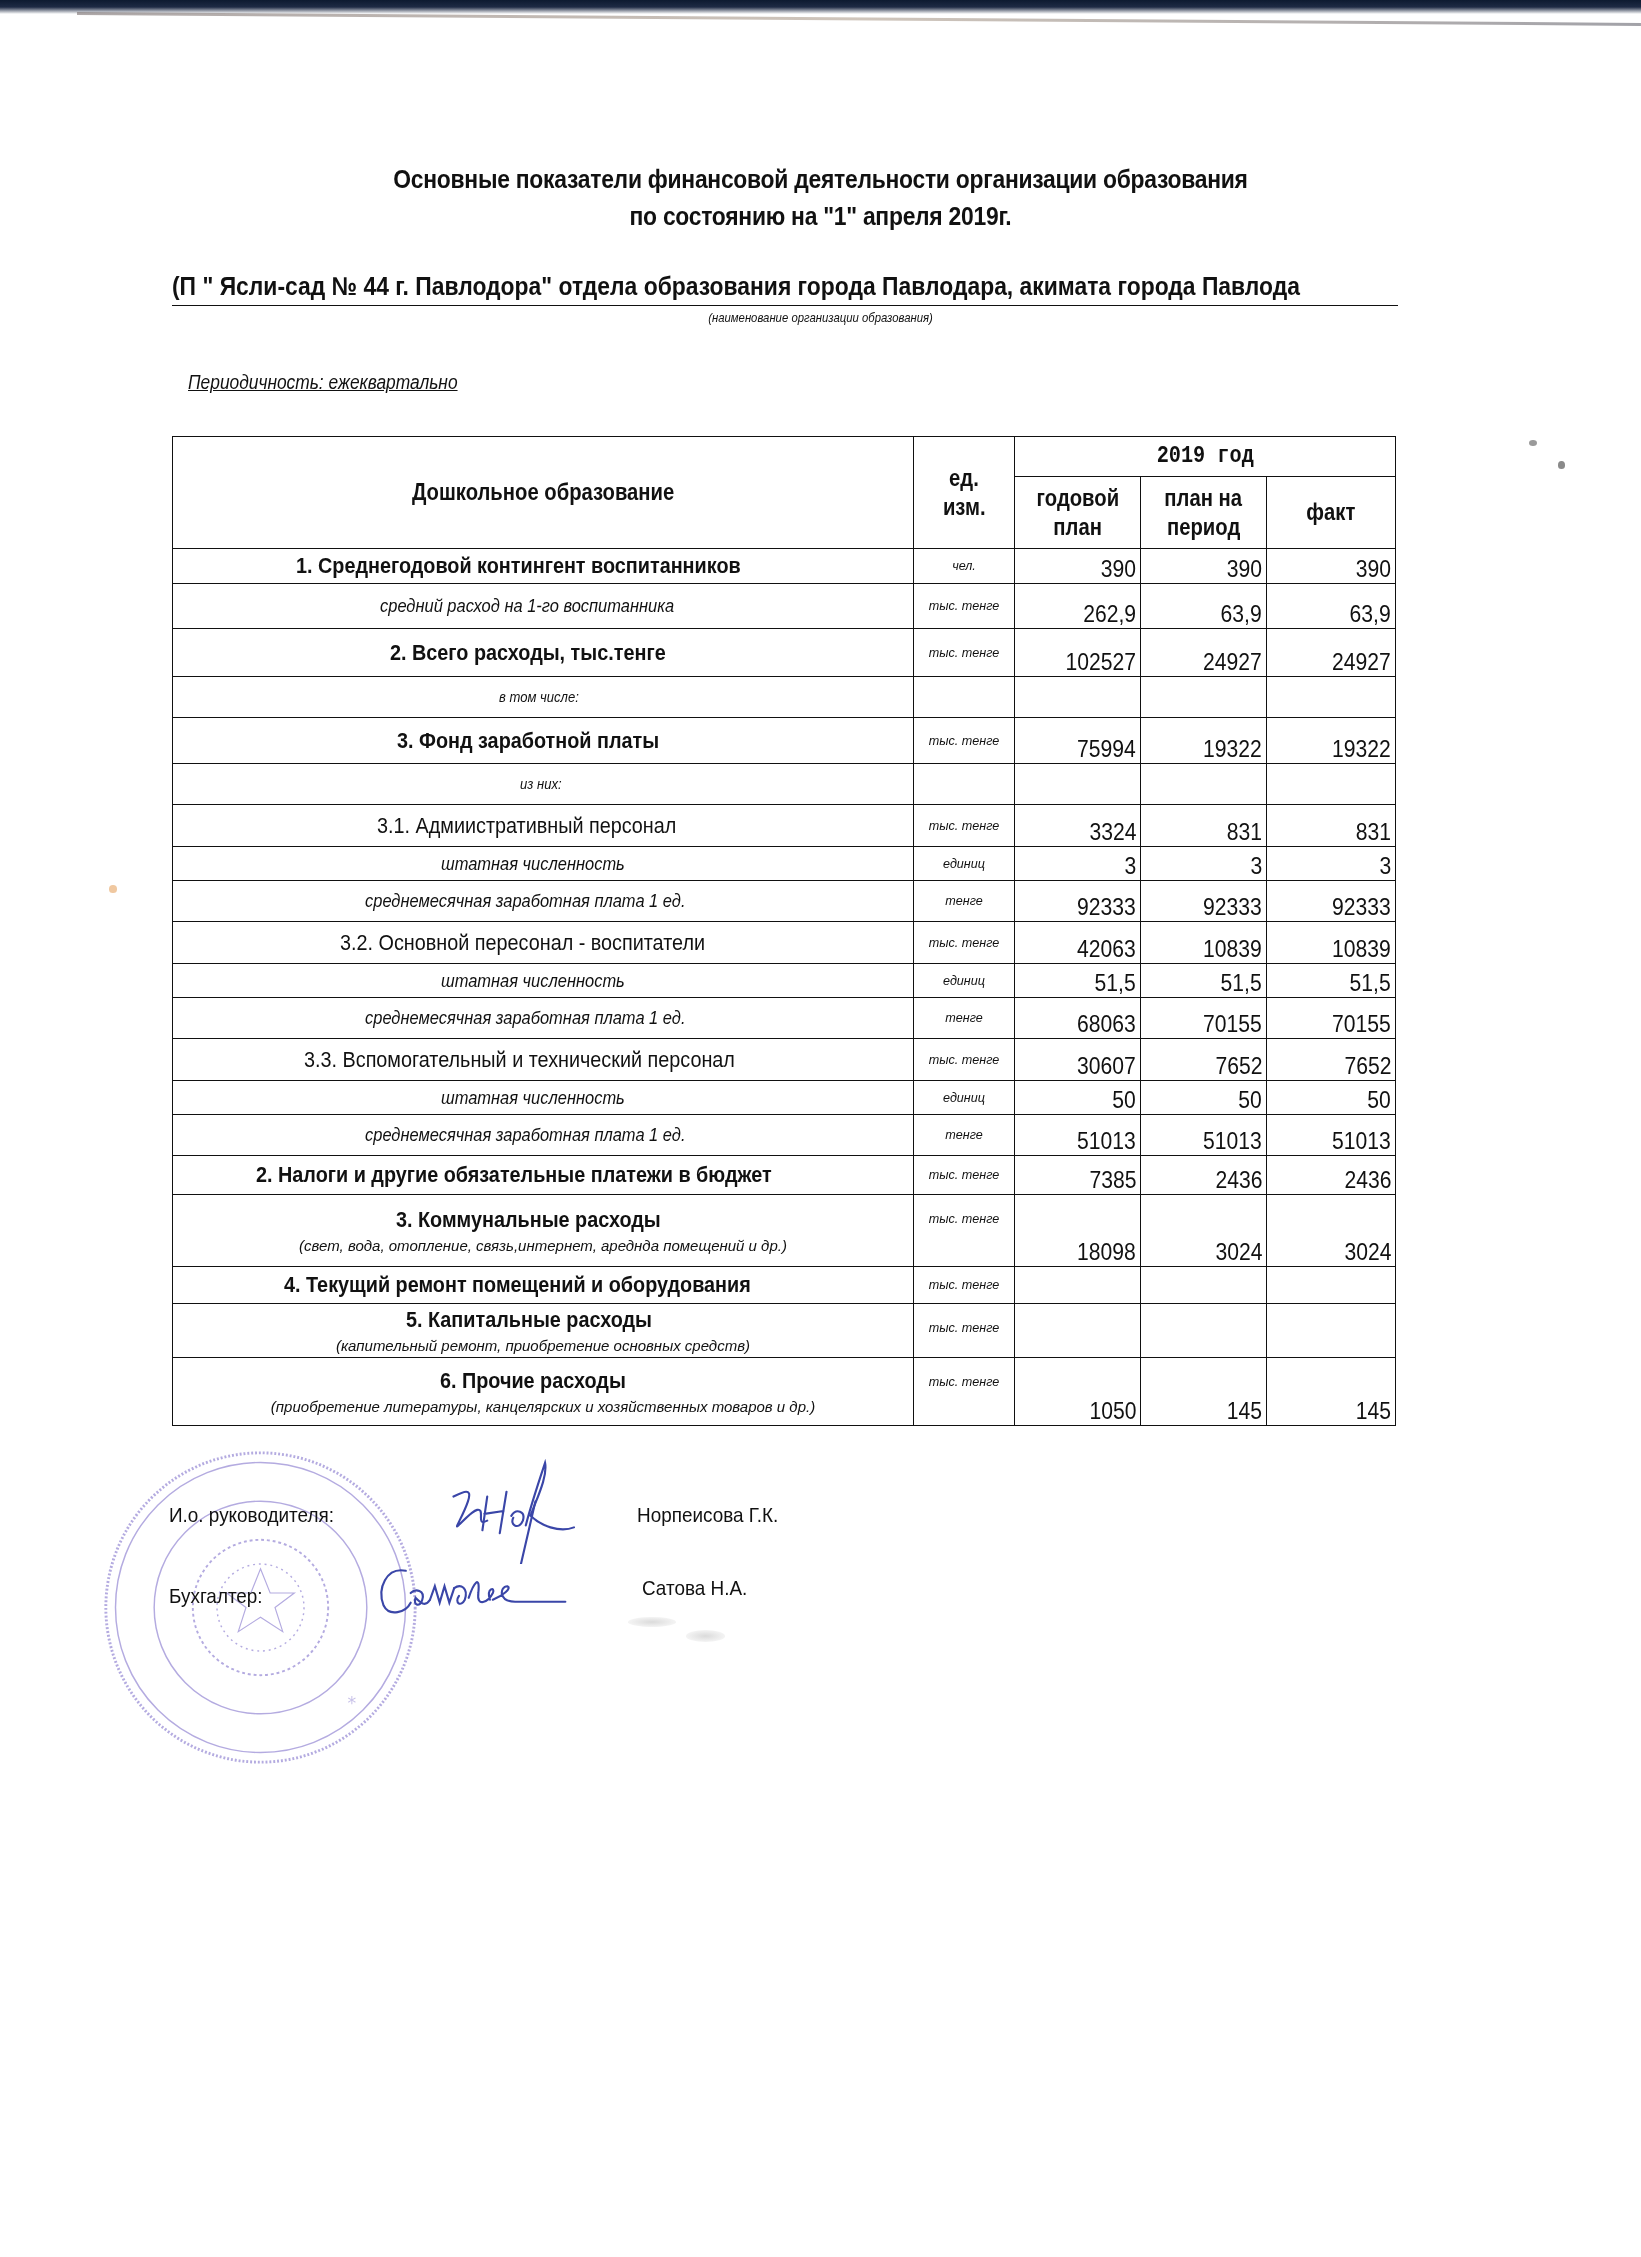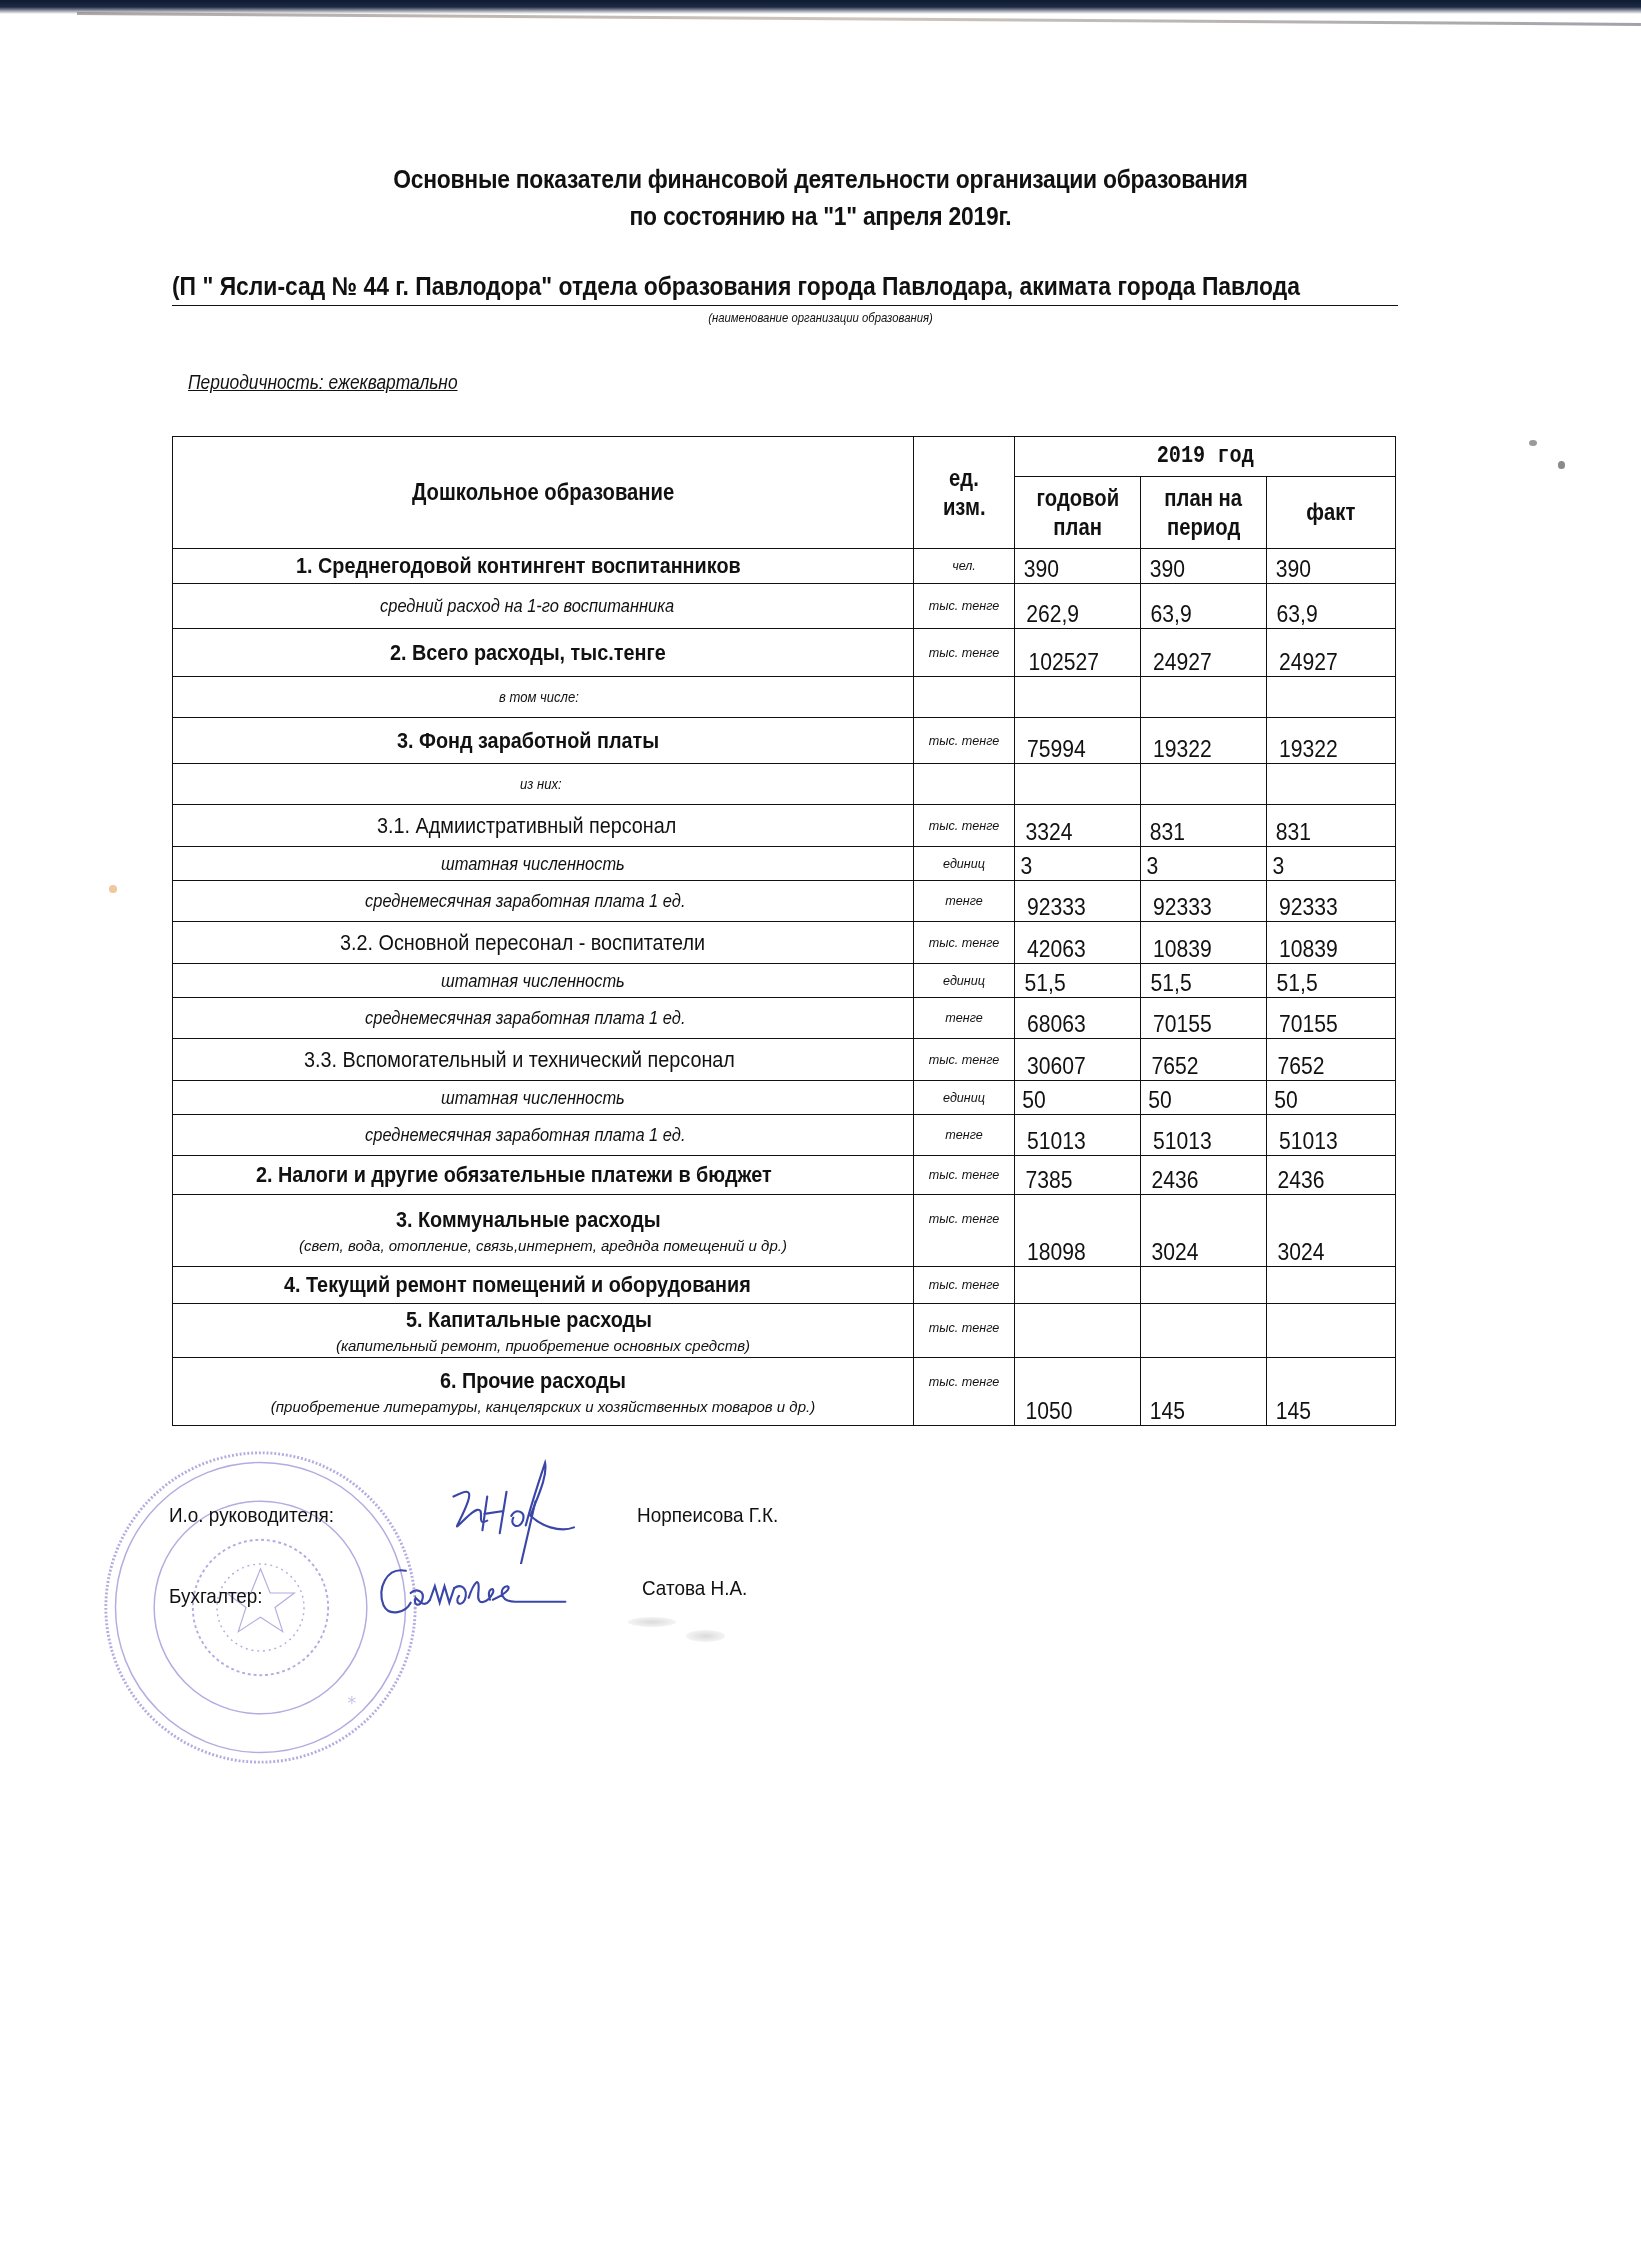--- a/index.html
+++ b/index.html
@@ -57,21 +57,21 @@
     th.h-year { height: 39px; font-family: Liberation Mono, monospace; }
     th .sq { display: inline-block; transform: scaleX(0.88); }
 
     td.name { font-size: 22px; text-align: center; }
     td.name .sq { display: inline-block; transform: scaleX(0.9); transform-origin: left center; }
     td.name.bold { font-weight: bold; }
     td.name.italic { font-style: italic; font-size: 18.3px; }
     td.name.small-italic { font-style: italic; font-size: 14.5px; }
     td.name .sub { display: block; font-style: italic; font-weight: normal; font-size: 15px; margin-top: 3.9px; }
     td.unit { font-style: italic; font-size: 12.6px; text-align: center; }
-    td.val { font-size: 24px; vertical-align: bottom; padding-right: 2.9px; }
+    td.val { font-size: 24px; text-align: right; vertical-align: bottom; padding-right: 2.9px; }
     td.val .sq { display: inline-block; transform: scaleX(0.88); transform-origin: right center; }
 
     .sign-row { position: absolute; font-size: 21px; }
     .sign-row .sq { display: inline-block; transform: scaleX(0.9); transform-origin: left center; }
 
     .stamp {
       position: absolute; left: 101px; top: 1448px; width: 319px; height: 319px;
       border-radius: 50%; pointer-events: none;
     }
     .signature { position: absolute; pointer-events: none; }

